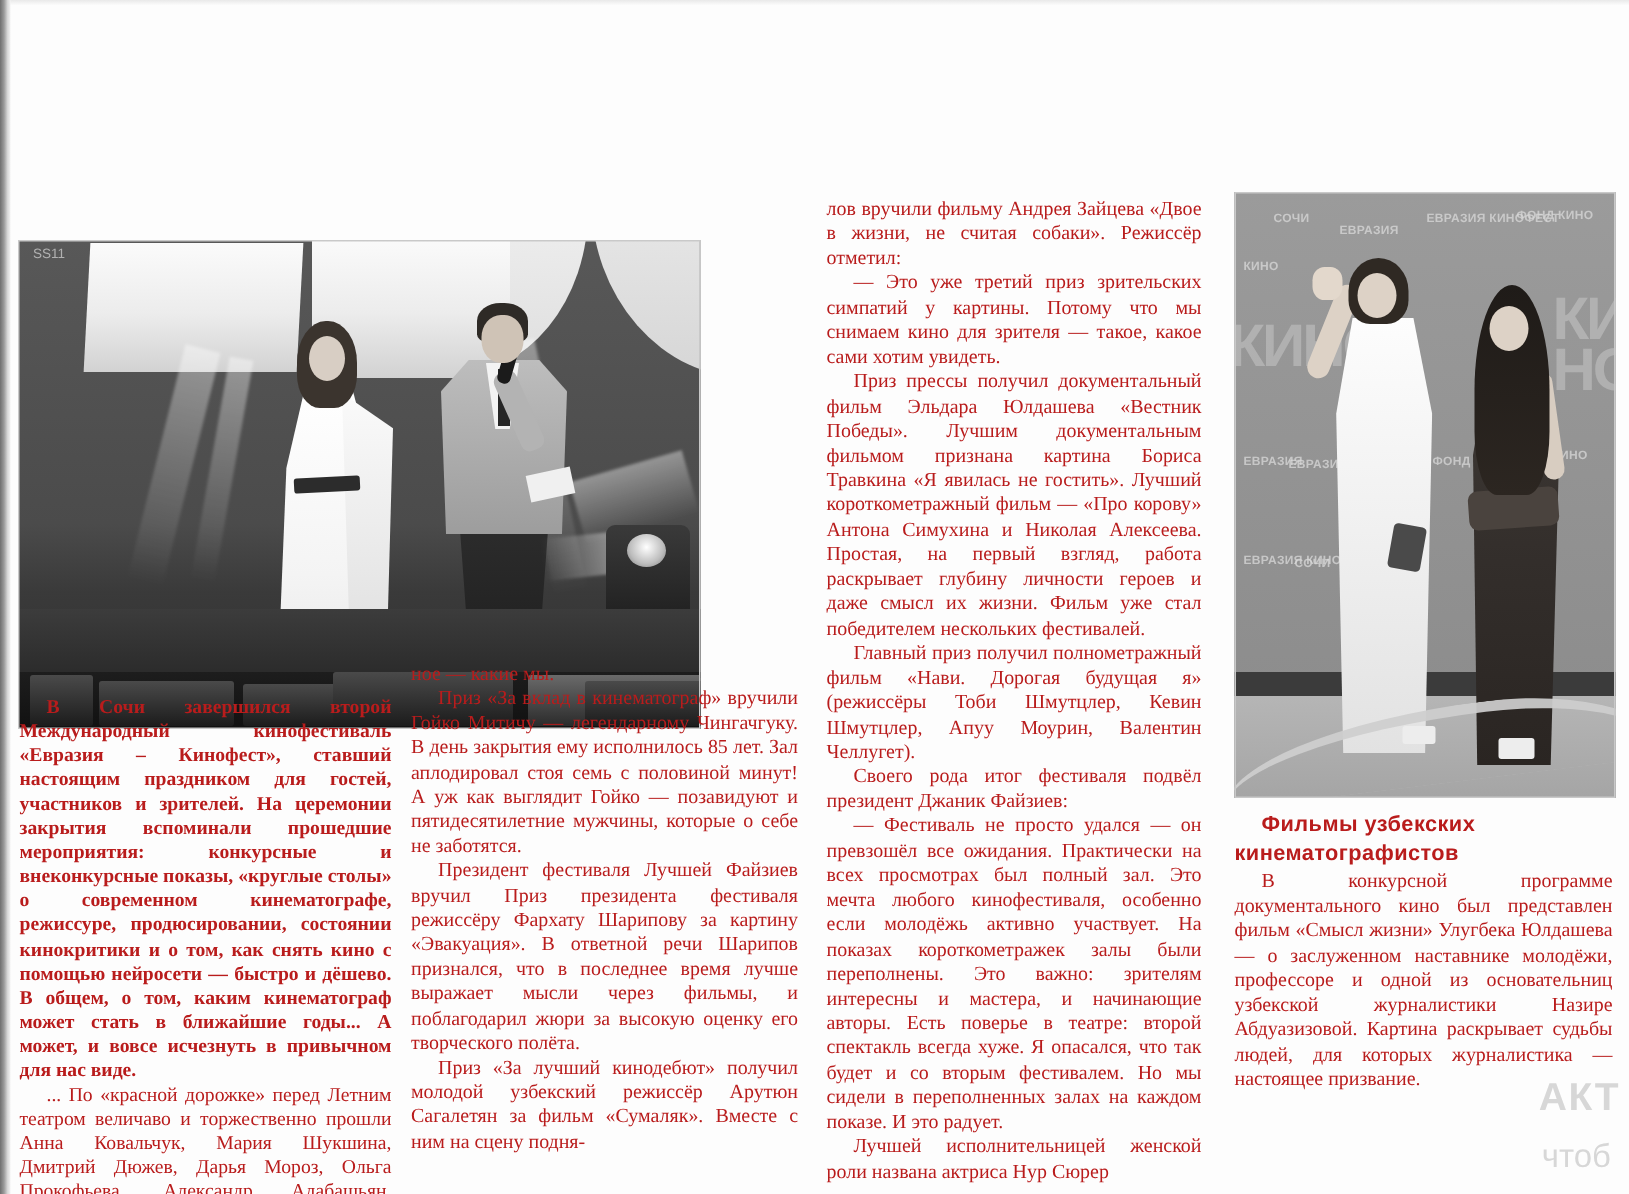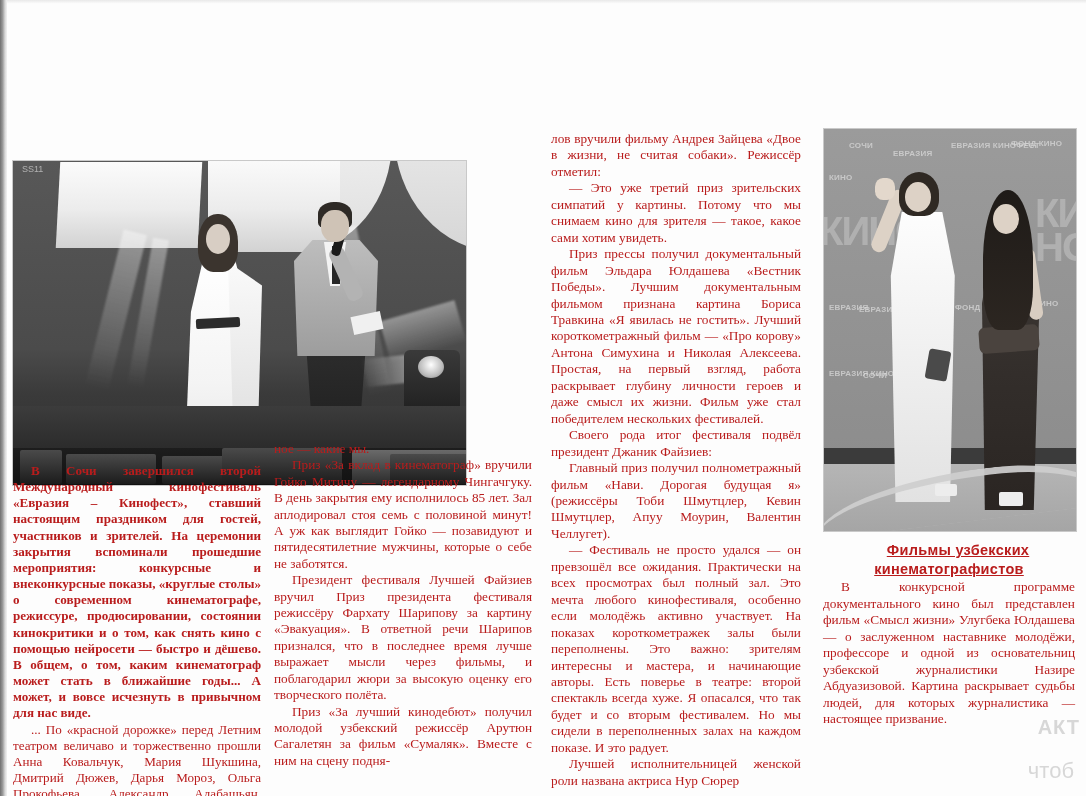--- a/index.html
+++ b/index.html
@@ -332,39 +332,38 @@
   .col1 .rest { font-weight: normal; }
   .col2 { left: 274px; top: 441px; width: 258px; font-size: 13.3px; line-height: 16.4px; }
   .col3 { left: 551px; top: 131px; width: 250px; font-size: 13.3px; line-height: 16.45px; }
   .col4 { left: 823px; top: 541px; width: 252px; font-size: 13.3px; line-height: 16.5px; }
 
   .subhead {
     font-family: "Liberation Sans", sans-serif;
     font-weight: bold;
     font-size: 14.5px;
     line-height: 19px;
-    text-align: center;
+    text-align: left;
     letter-spacing: .3px;
     margin: 13px 0 6px 0;
     text-indent: 0;
-    text-decoration: underline;
   }
 
   
   .watermark {
     position: absolute;
     right: 2px; bottom: 2px;
     width: 150px; height: 84px;
     z-index: 25;
     pointer-events: none;
     color: #b9b9b9;
     font-family: "Liberation Sans", sans-serif;
     opacity: .55;
   }
-  .wm-a { position: absolute; right: 4px; top: 6px;  font-size: 20px; font-weight: bold; letter-spacing: 1px; }
+  .wm-a { position: absolute; right: 4px; top: 6px;  font-size: 26px; font-weight: bold; letter-spacing: 1px; }
   .wm-b { position: absolute; right: 10px; top: 48px; font-size: 22px; }
 </style>
 </head>
 <body>
 
 <div class="page">
 
   <div class="scan-edge-top"></div>
   <div class="scan-edge"></div>
 
@@ -471,22 +470,22 @@
     <p class="noind">ное — какие мы.</p>
     <p>Приз «За вклад в кинематограф» вручили Гойко Митичу — легендарному Чингачгуку. В день закрытия ему исполнилось 85 лет. Зал аплодировал стоя семь с половиной минут! А уж как выглядит Гойко — позавидуют и пятидесятилетние мужчины, которые о себе не заботятся.</p>
     <p>Президент фестиваля Лучшей Файзиев вручил Приз президента фестиваля режиссёру Фархату Шарипову за картину «Эвакуация». В ответной речи Шарипов признался, что в последнее время лучше выражает мысли через фильмы, и поблагодарил жюри за высокую оценку его творческого полёта.</p>
     <p>Приз «За лучший кинодебют» получил молодой узбекский режиссёр Арутюн Сагалетян за фильм «Сумаляк». Вместе с ним на сцену подня-</p>
   </div>
 
   <div class="col col3">
     <p class="noind">лов вручили фильму Андрея Зайцева «Двое в жизни, не считая собаки». Режиссёр отметил:</p>
     <p>— Это уже третий приз зрительских симпатий у картины. Потому что мы снимаем кино для зрителя — такое, какое сами хотим увидеть.</p>
     <p>Приз прессы получил документальный фильм Эльдара Юлдашева «Вестник Победы». Лучшим документальным фильмом признана картина Бориса Травкина «Я явилась не гостить». Лучший короткометражный фильм — «Про корову» Антона Симухина и Николая Алексеева. Простая, на первый взгляд, работа раскрывает глубину личности героев и даже смысл их жизни. Фильм уже стал победителем нескольких фестивалей.</p>
+    <p>Главный приз получил полнометражный фильм «Нави. Дорогая будущая я» (режиссёры Тоби Шмутцлер, Кевин Шмутцлер, Апуу Моурин, Валентин Челлугет).</p>
     <p>Своего рода итог фестиваля подвёл президент Джаник Файзиев:</p>
-    <p>Главный приз получил полнометражный фильм «Нави. Дорогая будущая я» (режиссёры Тоби Шмутцлер, Кевин Шмутцлер, Апуу Моурин, Валентин Челлугет).</p>
     <p>— Фестиваль не просто удался — он превзошёл все ожидания. Практически на всех просмотрах был полный зал. Это мечта любого кинофестиваля, особенно если молодёжь активно участвует. На показах короткометражек залы были переполнены. Это важно: зрителям интересны и мастера, и начинающие авторы. Есть поверье в театре: второй спектакль всегда хуже. Я опасался, что так будет и со вторым фестивалем. Но мы сидели в переполненных залах на каждом показе. И это радует.</p>
     <p>Лучшей исполнительницей женской роли названа актриса Нур Сюрер</p>
   </div>
 
   <div class="col col4">
     <p class="subhead">Фильмы узбекских кинематографистов</p>
     <p>В конкурсной программе документального кино был представлен фильм «Смысл жизни» Улугбека Юлдашева — о заслуженном наставнике молодёжи, профессоре и одной из основательниц узбекской журналистики Назире Абдуазизовой. Картина раскрывает судьбы людей, для которых журналистика — настоящее призвание.</p>
   </div>
 
   <div class="watermark">

